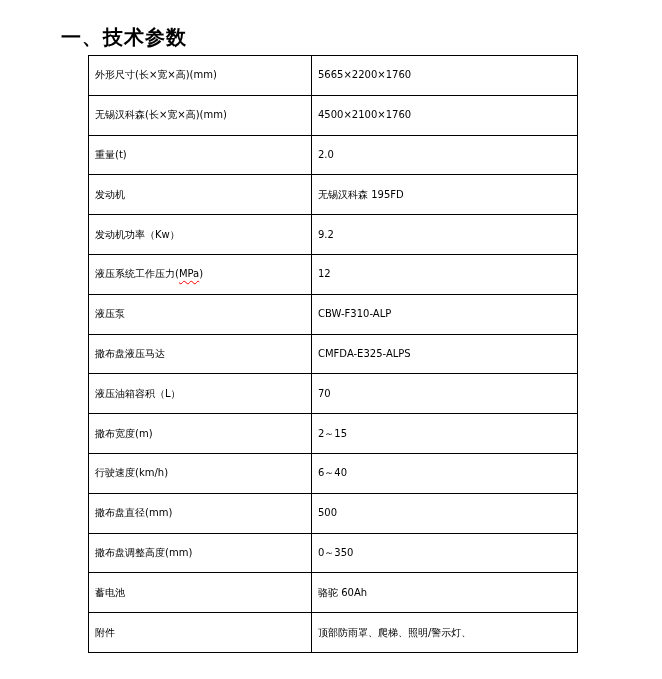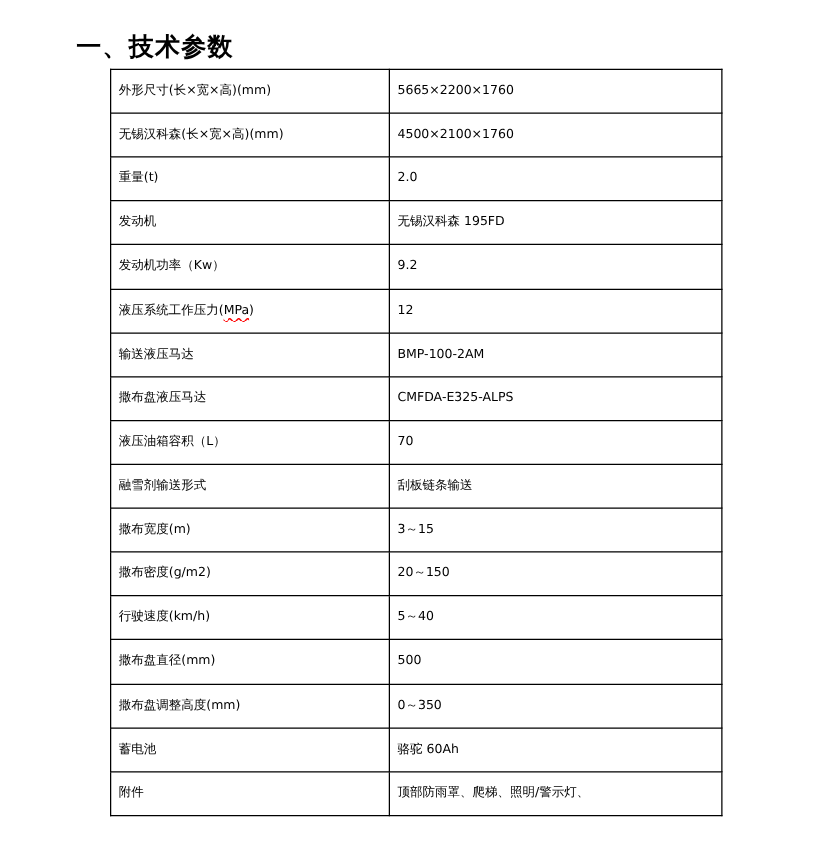--- a/index.html
+++ b/index.html
@@ -85,46 +85,38 @@
       </tr>
       <tr>
         <td class="label-cell">发动机功率（Kw）</td>
         <td class="value-cell">9.2</td>
       </tr>
       <tr>
         <td class="label-cell"><span>液压系统工作压力(</span><span class="u-squiggle">MPa</span><span>)</span></td>
         <td class="value-cell">12</td>
       </tr>
       <tr>
-        <td class="label-cell">输送液压马达</td>
-        <td class="value-cell">BMP-100-2AM</td>
+        <td class="label-cell">液压泵</td>
+        <td class="value-cell">CBW-F310-ALP</td>
       </tr>
       <tr>
         <td class="label-cell">撒布盘液压马达</td>
         <td class="value-cell">CMFDA-E325-ALPS</td>
       </tr>
       <tr>
         <td class="label-cell">液压油箱容积（L）</td>
         <td class="value-cell">70</td>
       </tr>
       <tr>
-        <td class="label-cell">融雪剂输送形式</td>
-        <td class="value-cell">刮板链条输送</td>
-      </tr>
-      <tr>
         <td class="label-cell">撒布宽度(m)</td>
-        <td class="value-cell">3～15</td>
-      </tr>
-      <tr>
-        <td class="label-cell">撒布密度(g/m2)</td>
-        <td class="value-cell">20～150</td>
+        <td class="value-cell">2～15</td>
       </tr>
       <tr>
         <td class="label-cell">行驶速度(km/h)</td>
-        <td class="value-cell">5～40</td>
+        <td class="value-cell">6～40</td>
       </tr>
       <tr>
         <td class="label-cell">撒布盘直径(mm)</td>
         <td class="value-cell">500</td>
       </tr>
       <tr>
         <td class="label-cell">撒布盘调整高度(mm)</td>
         <td class="value-cell">0～350</td>
       </tr>
       <tr>

